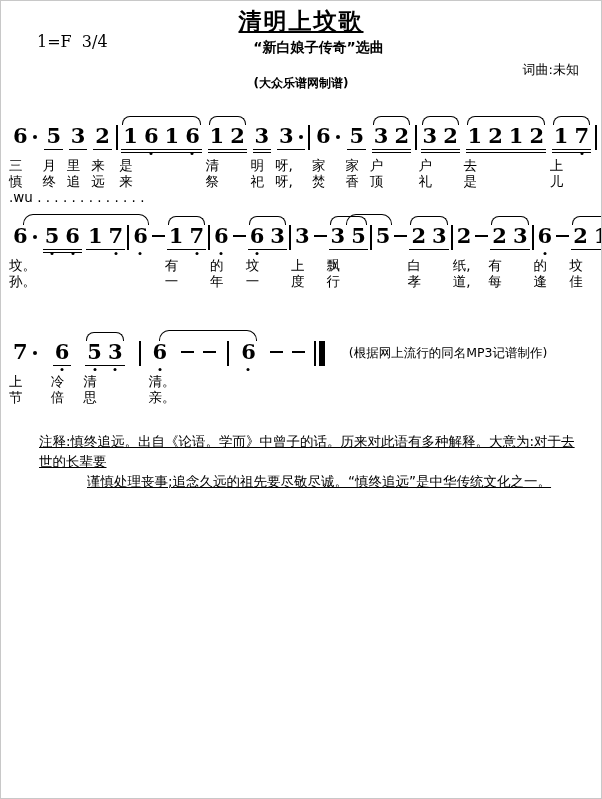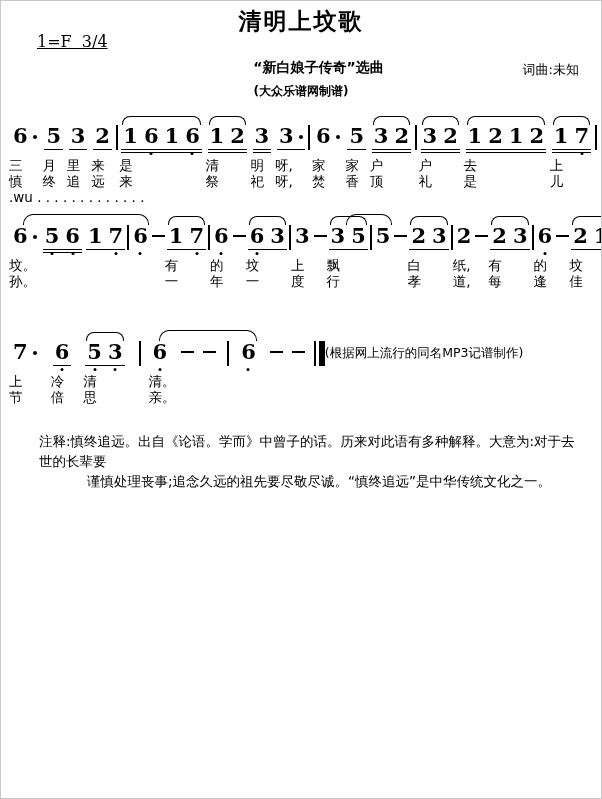--- a/index.html
+++ b/index.html
@@ -3,24 +3,24 @@
 <meta charset="utf-8">
 <style>
   html,body{margin:0;padding:0;background:#fff;}
   .page{
     position:relative;width:600px;height:797px;background:#fff;
     border:1px solid #c8c8c8;box-sizing:content-box;
     font-family:"DejaVu Sans",sans-serif;color:#000;overflow:hidden;
   }
   
   .header{position:relative;padding-top:5px;height:95px;}
-  .title{text-align:center;font:bold 23px "DejaVu Serif",serif;letter-spacing:2px;}
-  .subtitle{text-align:center;font:bold 14px "DejaVu Sans",sans-serif;margin-top:22px;padding-left:35px;}
-  .publisher{text-align:center;font:bold 12px "DejaVu Sans",sans-serif;margin-top:6px;}
-  .keysig{position:absolute;left:36px;top:31px;font:16px "DejaVu Serif",serif;white-space:pre;text-decoration:underline;}
+  .title{text-align:center;font:bold 23px "DejaVu Serif",serif;letter-spacing:2px;text-decoration:underline;}
+  .subtitle{text-align:center;font:bold 14px "DejaVu Sans",sans-serif;margin-top:2px;padding-left:35px;}
+  .publisher{text-align:center;font:bold 12px "DejaVu Sans",sans-serif;margin-top:18px;}
+  .keysig{position:absolute;left:36px;top:31px;font:16px "DejaVu Serif",serif;white-space:pre;}
   .credit{position:absolute;right:22px;top:60px;font:13px "DejaVu Sans",sans-serif;text-align:center;}
   
   #score{margin:0 6px 0 8px;}
   .sysline{position:relative;}
   .sys0{margin-top:12px;}
   .sys1{margin-top:8px;}
   .sys2{margin-top:40px;}
   .cells{display:flex;align-items:flex-start;justify-content:space-between;width:588px;}
   .l3 .cells{justify-content:flex-start;width:auto;}
   .cell{display:flex;flex-direction:column;align-items:flex-start;}
@@ -38,23 +38,23 @@
         border-top:1.5px solid #000;border-left:1px solid #000;border-right:1px solid #000;
         border-radius:10px 10px 0 0;}
   .bar{width:2px;height:25px;background:#000;margin-top:12px;flex:none;}
   .l3 .bar{margin-left:2px;margin-right:8px;}
   .dash{width:13px;height:2px;background:#000;margin-top:22px;flex:none;}
   .l3 .dash{margin-right:9px;}
   .endbar{display:flex;margin-top:12px;flex:none;}
   .endbar .thin{width:2px;height:25px;background:#000;margin-right:3px;}
   .endbar .thick{width:6px;height:25px;background:#000;}
   .lyr{font:13.5px "DejaVu Sans",sans-serif;height:16px;line-height:16px;white-space:nowrap;width:0;min-width:0;overflow:visible;}
-  .annot{font:12.5px "DejaVu Sans",sans-serif;margin:16px 0 0 0;white-space:nowrap;flex:none;}
+  .annot{font:12.5px "DejaVu Sans",sans-serif;margin:16px 0 0 24px;white-space:nowrap;flex:none;}
   
-  .footnote{margin:26px 20px 0 38px;font:13.5px "DejaVu Sans",sans-serif;line-height:20px;}
+  .footnote{margin:26px 20px 0 38px;font:13.5px "DejaVu Sans",sans-serif;line-height:20px;text-decoration:underline;}
   .footnote .fline2{margin-left:48px;}
 </style>
 </head>
 <body>
 
 <div class="page">
   <div class="header">
     <div class="title">清明上坟歌</div>
     <div class="subtitle">“新白娘子传奇”选曲</div>
     <div class="keysig">1=F  3/4</div>

